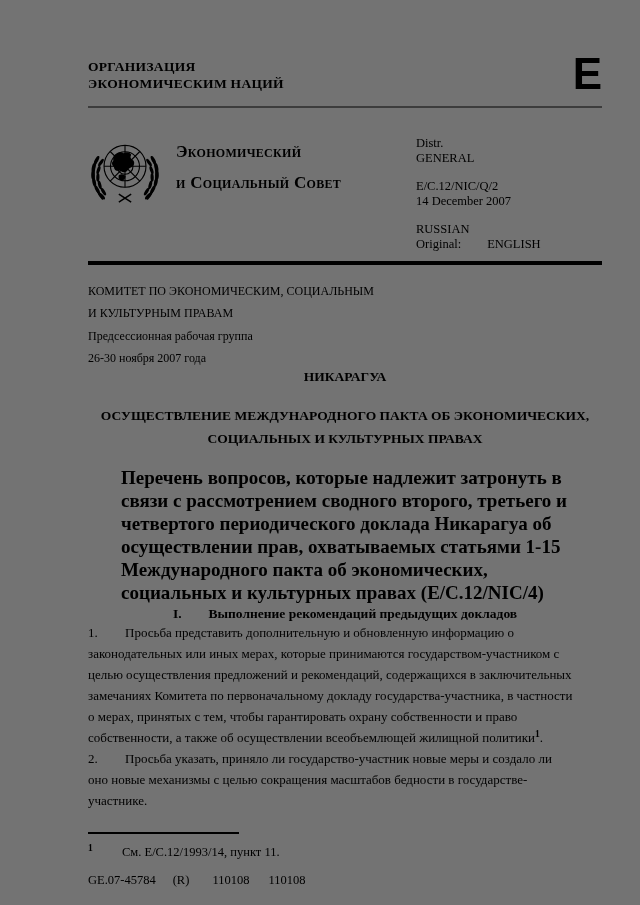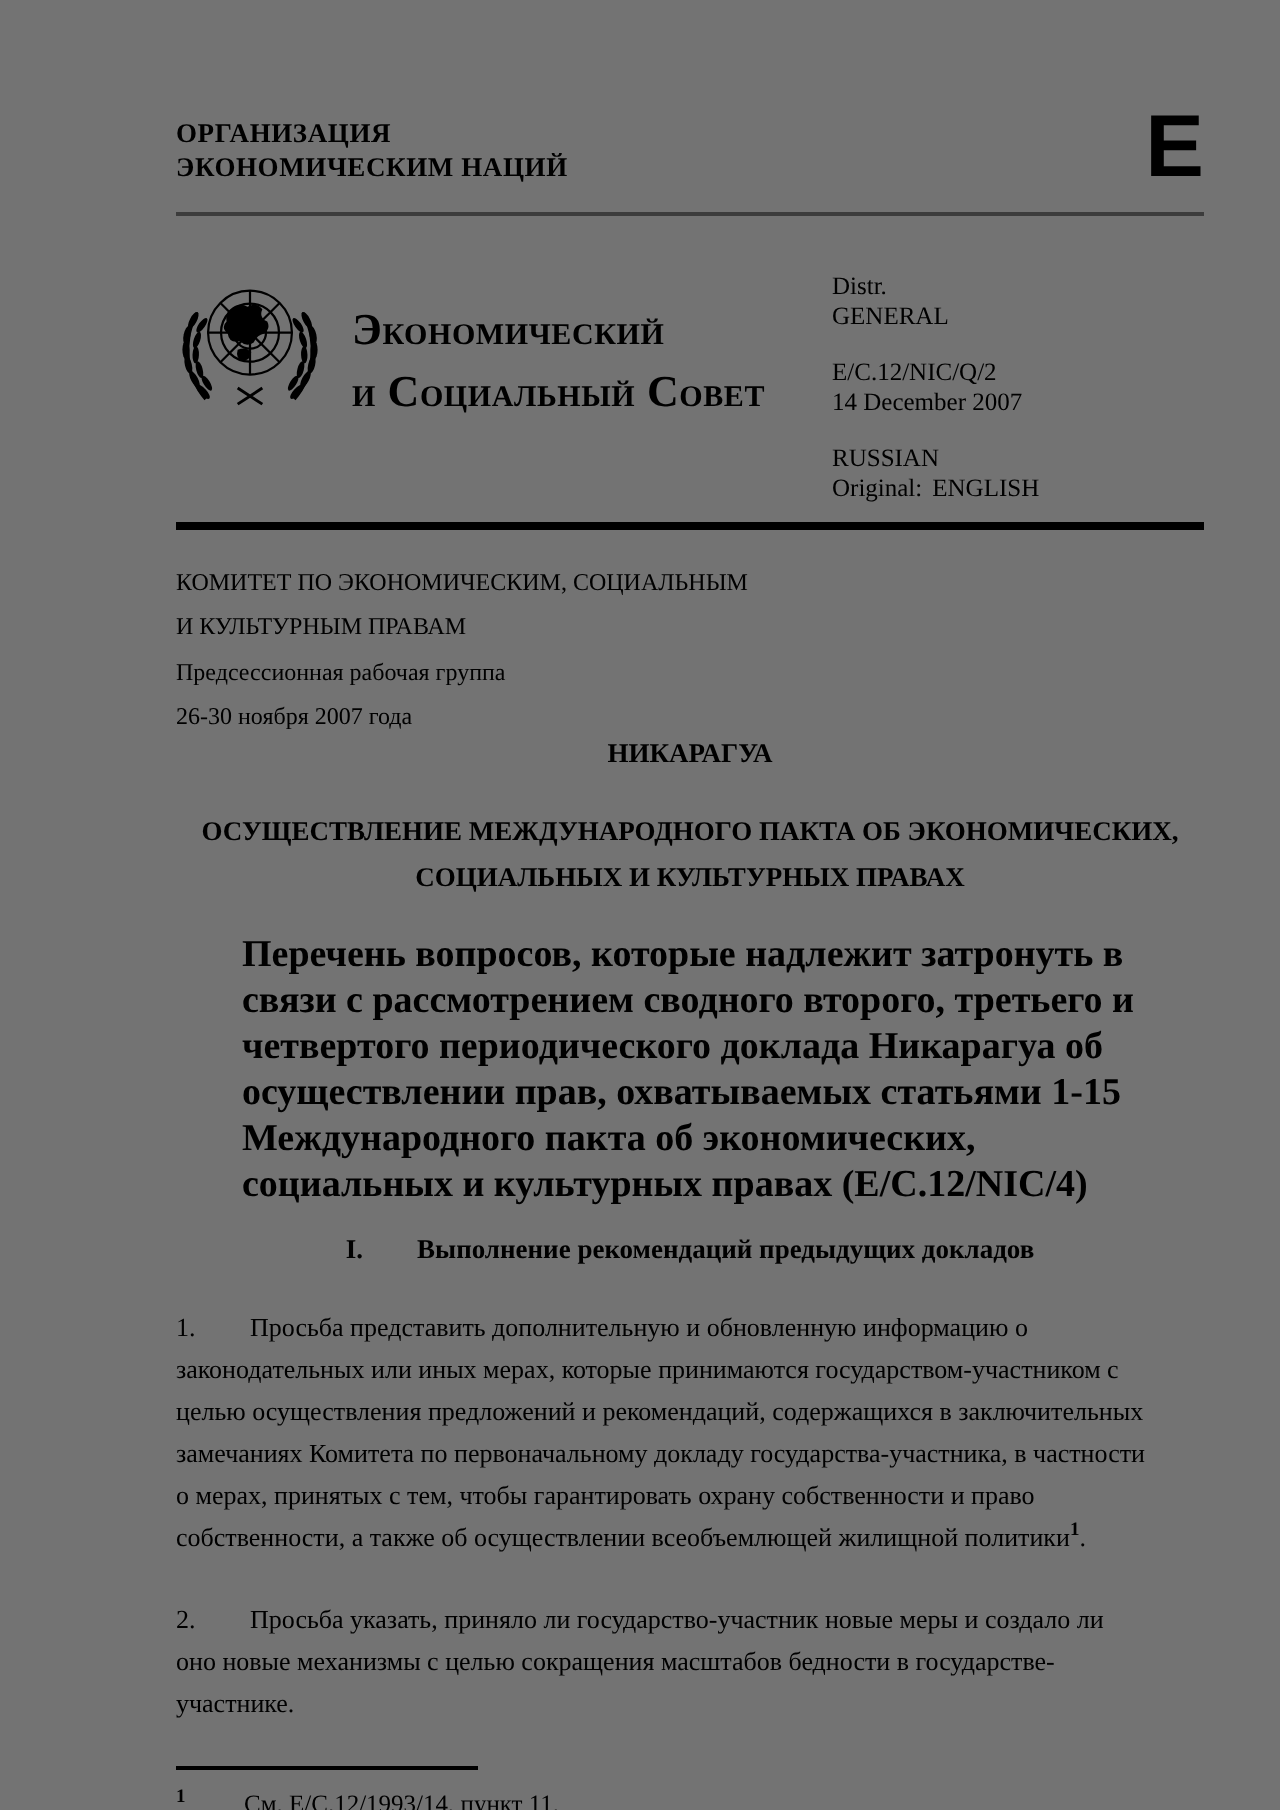--- a/index.html
+++ b/index.html
@@ -24,48 +24,48 @@
     position: absolute; top: -6px; right: 0;
     font-family: "Liberation Sans", sans-serif;
     font-weight: bold; font-size: 44px; line-height: 1;
   }
   .rule-thin { border: none; border-top: 2px solid #3c3c3c; margin-top: 14px; }
 
   
   .masthead { display: flex; align-items: flex-start; margin-top: 26px; }
   .emblem { width: 74px; height: 72px; flex: 0 0 auto; }
   .council-title {
-    margin-left: 14px; margin-top: 15px;
+    margin-left: 14px; margin-top: 2px;
     font-weight: bold; font-variant: small-caps;
-    font-size: 22px; line-height: 31px; letter-spacing: 0.3px;
+    font-size: 17px; line-height: 31px; letter-spacing: 0.3px;
   }
   .doc-info { margin-left: auto; width: 186px; font-size: 12.5px; line-height: 15px; margin-top: 2px; }
   .info-group { margin-bottom: 13px; }
   .info-group:last-child { margin-bottom: 0; }
-  .original-value { margin-left: 5px; text-align: center; }
+  .original-value { margin-left: 26px; text-align: center; }
   .rule-thick { height: 4px; background: #000; margin-top: 9px; }
 
   
   .session-info { margin-top: 15px; font-weight: normal; font-size: 12px; line-height: 22px; }
   .session-info .gap { margin-top: 1px; }
 
   .center { text-align: center; }
 
   .country-title { margin-top: 0; font-weight: bold; font-size: 13.5px; }
   .main-heading { margin-top: 19px; font-weight: bold; font-size: 13.5px; line-height: 23px; }
 
   .subtitle {
     margin: 16px 0 0 33px;
     font-weight: bold; font-size: 19px; line-height: 23px;
     max-width: 455px;
   }
-  .section-heading { margin-top: 13px; font-weight: bold; font-size: 13.5px; }
+  .section-heading { margin-top: 2px; font-weight: bold; font-size: 13.5px; }
   .sec-num { margin-right: 27px; }
 
-  .para { margin-top: 20px; font-size: 13px; line-height: 21px; max-width: 487px; }
+  .para { margin-top: 0; font-size: 13px; line-height: 21px; max-width: 487px; }
   .para-num { display: inline-block; width: 37px; }
   .fnref { font-weight: bold; font-size: 9.5px; vertical-align: super; line-height: 0; }
 
   .footnote-sep { width: 151px; border: none; border-top: 2px solid #000; margin-top: 21px; }
   .footnote { margin-top: 9px; font-size: 12.5px; }
   .footnote .fn-marker { display: inline-block; width: 34px; font-weight: bold; font-size: 9.5px; vertical-align: super; }
 
   .footer-line { margin-top: 13px; font-size: 12.5px; }
   .footer-line .f-r { margin-left: 17px; }
   .footer-line .f-d1 { margin-left: 23px; }

